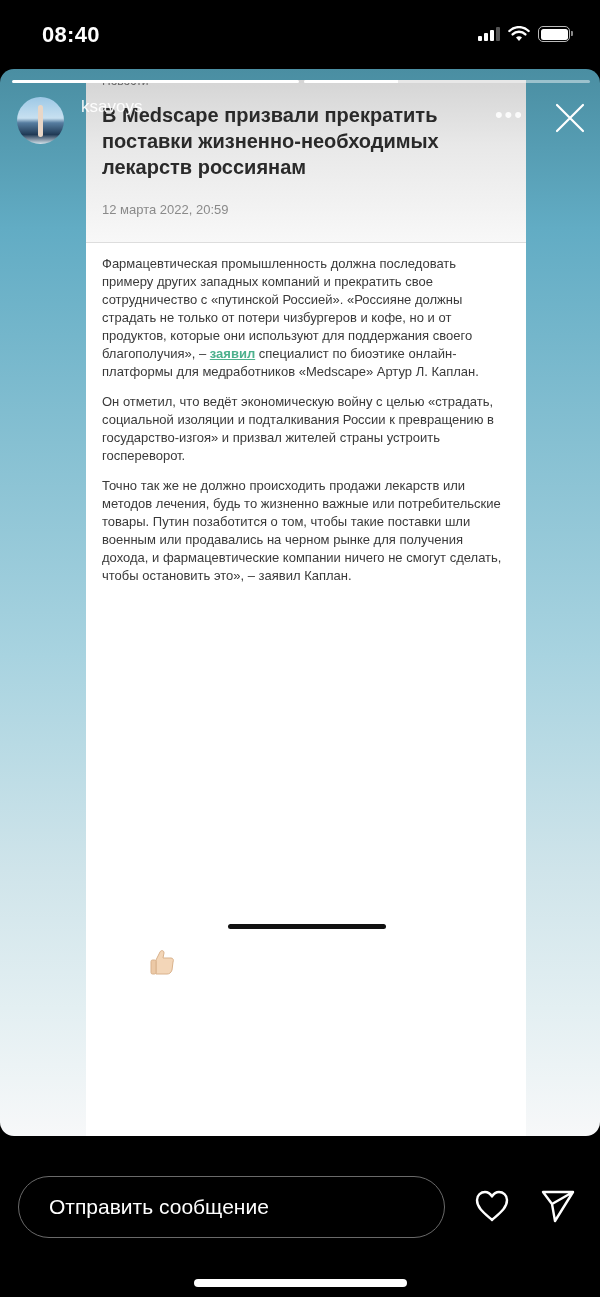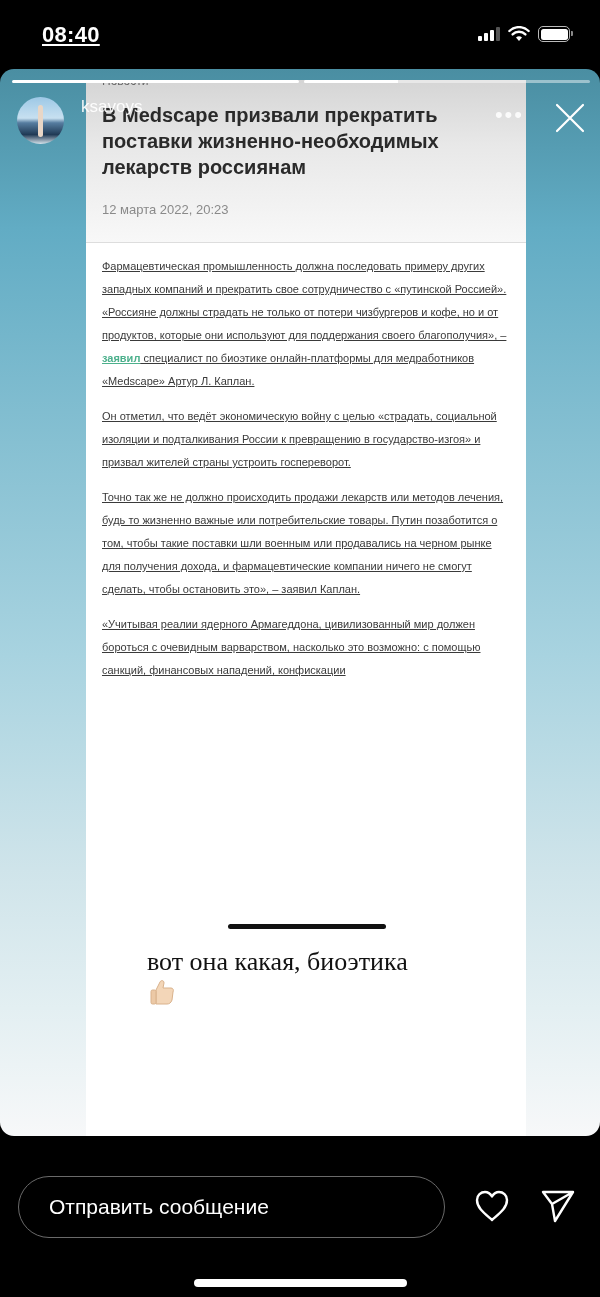--- a/index.html
+++ b/index.html
@@ -1,41 +1,41 @@
 <!DOCTYPE html>
 <html><head>
 <meta charset="utf-8">
 <style>
   * { box-sizing: border-box; margin: 0; padding: 0; }
   html, body { width: 600px; height: 1297px; background: #000; overflow: hidden; }
   body { position: relative; font-family: "Liberation Sans", "DejaVu Sans", sans-serif; }
 
   .status-bar { position: absolute; left: 0; top: 0; width: 600px; height: 70px; }
-  .status-time { position: absolute; left: 42px; top: 22px; color: #fff; font-size: 22px; font-weight: 600; letter-spacing: 0.3px; text-decoration: underline; }
+  .status-time { position: absolute; left: 42px; top: 22px; color: #fff; font-size: 22px; font-weight: 600; letter-spacing: 0.3px; }
   .status-icons { position: absolute; right: 30px; top: 26px; display: flex; align-items: center; gap: 8px; }
   .signal { display: flex; align-items: flex-end; gap: 2px; height: 14px; }
   .signal span { width: 4px; background: #fff; border-radius: 1px; }
   .signal span.dim { background: #555; }
   .battery { width: 32px; height: 16px; border: 1.5px solid #bbb; border-radius: 5px; position: relative; padding: 1.5px; }
   .battery .fill { width: 100%; height: 100%; background: #fff; border-radius: 2.5px; }
   .battery::after { content: ""; position: absolute; right: -4px; top: 4px; width: 2px; height: 5px; background: #888; border-radius: 0 1px 1px 0; }
 
   .story { position: absolute; left: 0; top: 69px; width: 600px; height: 1067px; border-radius: 14px; overflow: hidden;
     background: linear-gradient(180deg, #4a8ea2 0%, #62acc4 15%, #86c0d2 35%, #a8d3e0 55%, #cfe4ea 75%, #e3eff2 88%, #f7f8f9 100%); }
 
   .progress { position: absolute; top: 11px; left: 12px; right: 10px; display: flex; gap: 5px; z-index: 5; }
   .progress .seg { flex: 1; height: 2.5px; background: rgba(255,255,255,0.45); border-radius: 2px; overflow: hidden; }
   .progress .seg .bar { height: 100%; background: #fff; }
 
   .article { position: absolute; left: 86px; top: 11px; width: 440px; height: 1104px; background: #fff; overflow: hidden; }
   .article-head { height: 163px; background: linear-gradient(180deg, #d5d5d5 0%, #e8e8e8 40%, #f8f8f8 100%); border-bottom: 1px solid #ddd; padding: 22px 16px 0 16px; position: relative; }
   .article-kicker { position: absolute; top: -6px; left: 16px; color: #666; font-size: 12px; }
   .article-title { font-size: 20px; font-weight: 700; color: #2a2a2a; line-height: 26px; }
   .article-date { margin-top: 22px; color: #8a8a8a; font-size: 13px; }
-  .article-body { padding: 12px 16px 0 16px; color: #3a3a3a; font-size: 11px; line-height: 23px; text-decoration: underline; }
+  .article-body { padding: 12px 16px 0 16px; color: #3a3a3a; font-size: 13px; line-height: 18px; }
   .article-body p { margin-bottom: 12px; }
   .article-body .link { color: #4cb08c; text-decoration: underline; font-weight: 600; }
 
   .user-row { position: absolute; left: 17px; top: 28px; display: flex; align-items: flex-start; z-index: 4; }
   .avatar { width: 47px; height: 47px; border-radius: 50%; overflow: hidden; position: relative;
     background: linear-gradient(180deg, #9dc8e6 0%, #c7e0f0 45%, #567da0 55%, #203a55 80%, #d8e4ec 100%); }
   .avatar .figure { position: absolute; left: 21px; top: 8px; width: 5px; height: 32px; background: #e8d6c6; border-radius: 3px; }
   .username { color: rgba(255,255,255,0.92); font-size: 17px; margin-left: 17px; }
   .more-btn { position: absolute; right: 76px; top: 41px; color: rgba(255,255,255,0.85); font-size: 22px; letter-spacing: 2px; z-index: 4; line-height: 10px; }
   .close-btn { position: absolute; right: 14px; top: 33px; width: 32px; height: 32px; z-index: 4; }
@@ -84,47 +84,45 @@
       </div>
     <div class="seg">
         <div class="bar" style="width:33%"></div>
       </div>
   </div>
 
   <div class="article">
     <div class="article-head">
       <div class="article-kicker">Новости</div>
       <div class="article-title">В Medscape призвали прекратить поставки жизненно-необходимых лекарств россиянам</div>
-      <div class="article-date">12 марта 2022, 20:23</div>
+      <div class="article-date">12 марта 2022, 20:59</div>
     </div>
     <div class="article-body">
       <p><span>Фармацевтическая промышленность должна последовать примеру других западных компаний и прекратить свое сотрудничество с «путинской Россией».  «Россияне должны страдать не только от потери чизбургеров и кофе, но и от продуктов, которые они используют для поддержания своего благополучия», – </span><span class="link">заявил</span><span> специалист по биоэтике онлайн-платформы для медработников «Medscape» Артур Л. Каплан.</span></p>
       <p>Он отметил, что ведёт экономическую войну с целью «страдать, социальной изоляции и подталкивания России к превращению в государство-изгоя» и призвал жителей страны устроить госпереворот.</p>
       <p>Точно так же не должно происходить продажи лекарств или методов лечения, будь то жизненно важные или потребительские товары. Путин позаботится о том, чтобы такие поставки шли военным или продавались на черном рынке для получения дохода, и фармацевтические компании ничего не смогут сделать, чтобы остановить это», – заявил Каплан.</p>
-      <p>«Учитывая реалии ядерного Армагеддона, цивилизованный мир должен бороться с очевидным варварством, насколько это возможно: с помощью санкций, финансовых нападений, конфискации</p>
     </div>
   </div>
 
   <div class="drawn-underline"></div>
 
   <div class="user-row">
     <div class="avatar">
         <div class="figure"></div>
       </div>
     <span class="username">ksavoys</span>
   </div>
 
   <div class="more-btn">•••</div>
 
   <svg class="close-btn" viewBox="0 0 32 32">
     <path d="M3 3 L29 29 M29 3 L3 29" stroke="#fff" stroke-width="2.2" stroke-linecap="round"></path>
   </svg>
 
   <div class="caption">
-    <div class="caption-text">вот она какая, биоэтика</div>
     <svg class="thumb" viewBox="0 0 30 30">
       <path d="M9 13 L13 5 C14 3 17 3 17 6 L16 11 L24 11 C26 11 27 13 26 15 L25 23 C24 26 22 27 20 27 L9 27 Z" fill="#f3d6b8" stroke="#d9b28c" stroke-width="1"></path>
       <rect x="4" y="13" width="5" height="14" rx="1.5" fill="#ecc9a6" stroke="#d9b28c" stroke-width="1"></rect>
     </svg>
   </div>
 </div>
 
 <div class="reply-bar">
   <div class="reply-input">Отправить сообщение</div>
   <svg class="heart-btn" viewBox="0 0 36 34">

